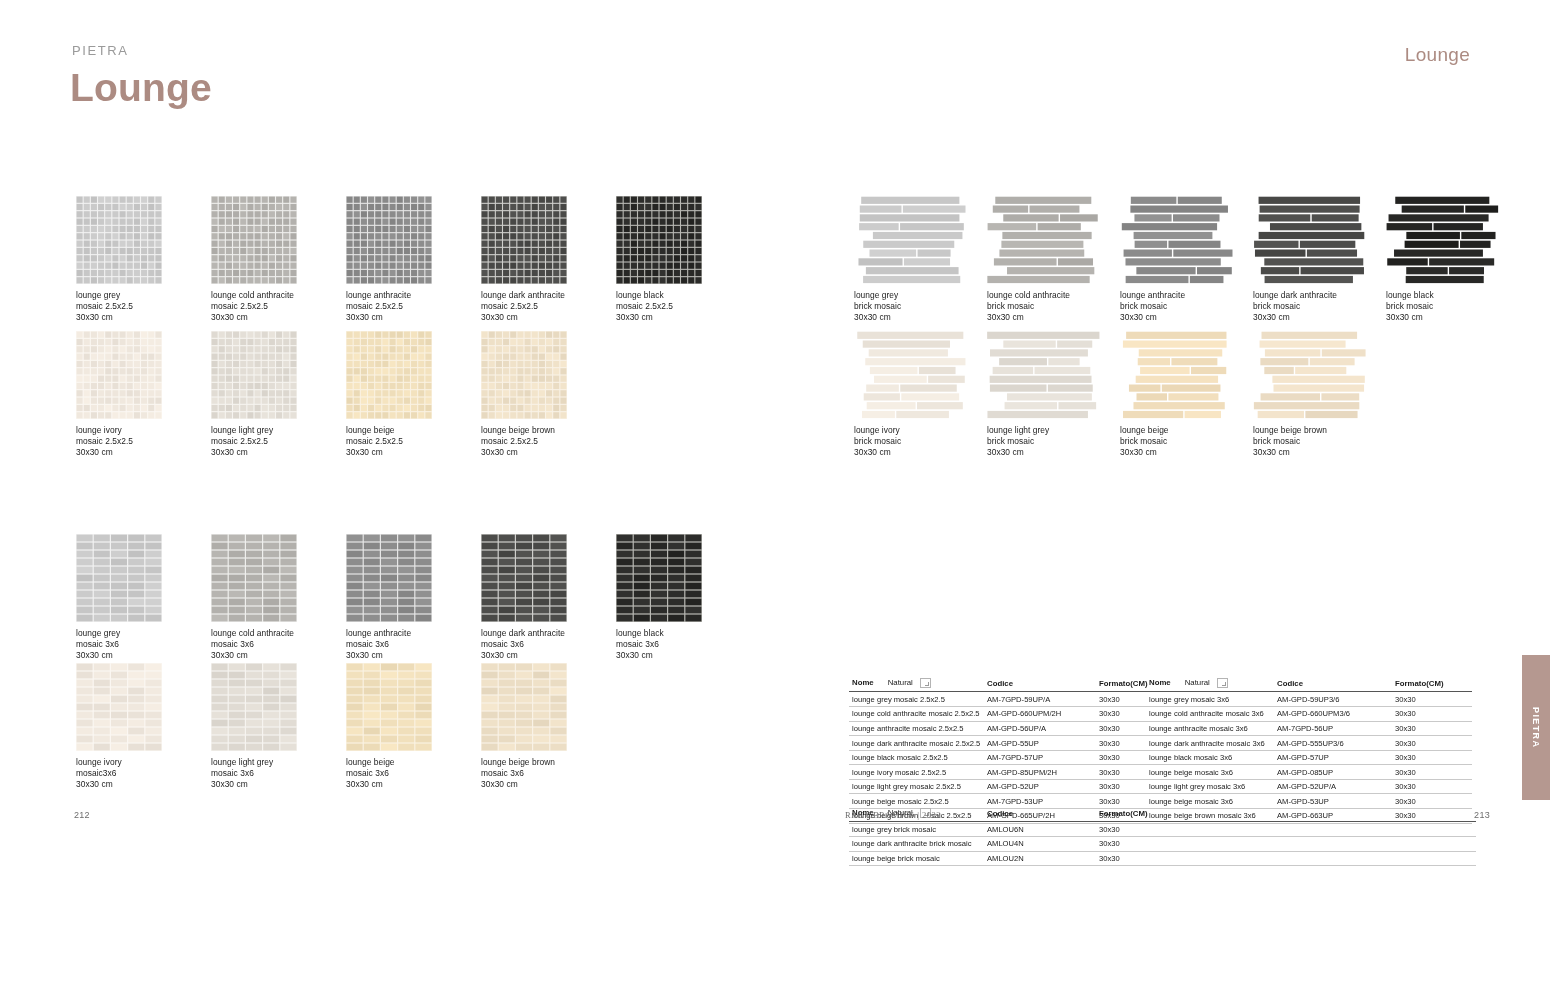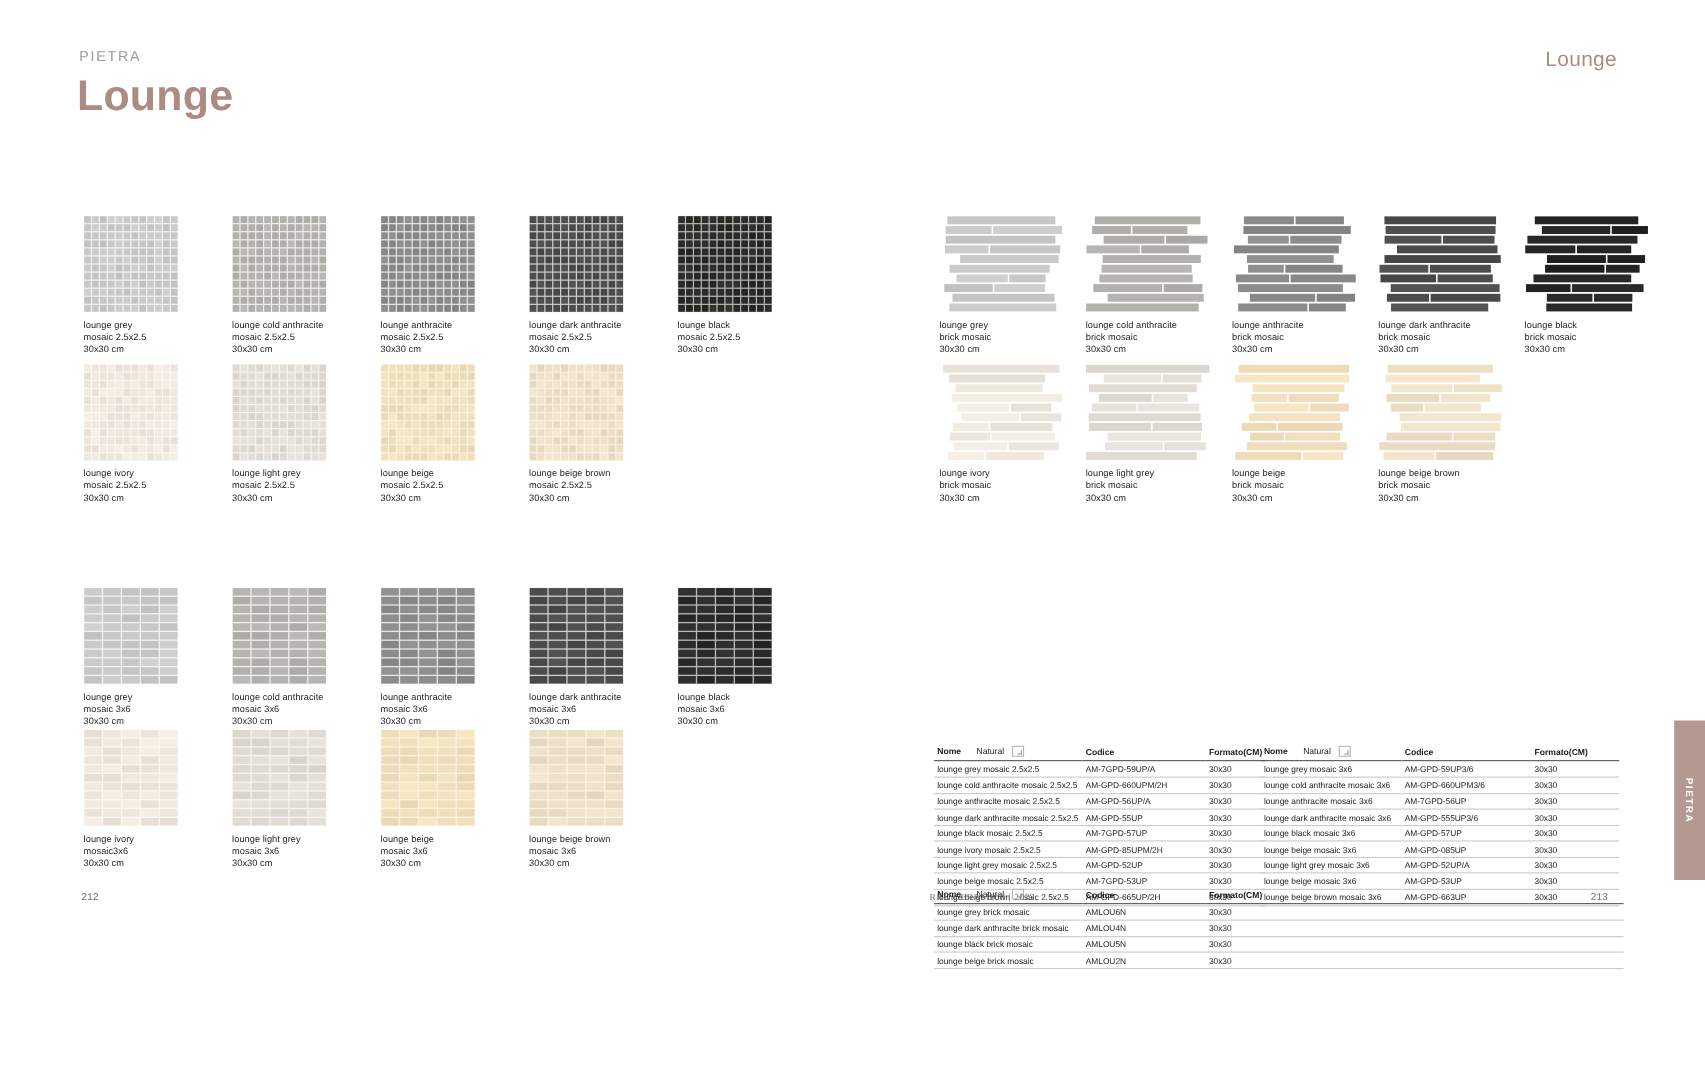--- a/index.html
+++ b/index.html
@@ -99,21 +99,21 @@
     border-bottom: 0.8px solid #9c9c9c;
   }
   table.spec tbody tr:last-child td { border-bottom: 0.7px solid #c9c9c9; }
 
   
   .pg-num {
     position: absolute; bottom: 28px;
     font-size: 9px; color: #6d6d6d; letter-spacing: 0.3px;
   }
   .pg-left { left: 74px; }
-  .pg-right { right: 88px; text-align: right; }
+  .pg-right { right: 60px; text-align: right; }
   .footer-center {
     position: absolute; bottom: 28px; left: 845px;
     font-size: 8.5px; color: #6d6d6d; letter-spacing: 0.5px; font-family: Liberation Serif, serif;
   }
 </style>
 </head>
 <body>
 
 <div class="page">
 
@@ -2401,25 +2401,20 @@
               <td>lounge grey brick mosaic</td>
               <td>AMLOU6N</td>
               <td>30x30</td>
             </tr>
             <tr>
               <td>lounge dark anthracite brick mosaic</td>
               <td>AMLOU4N</td>
               <td>30x30</td>
             </tr>
             <tr>
-              <td>lounge black brick mosaic</td>
-              <td>AMLOU5N</td>
-              <td>30x30</td>
-            </tr>
-            <tr>
               <td>lounge beige brick mosaic</td>
               <td>AMLOU2N</td>
               <td>30x30</td>
             </tr>
           </tbody>
         </table>
       </div>
     </div>
 
   <div class="pg-num pg-left">212</div>

